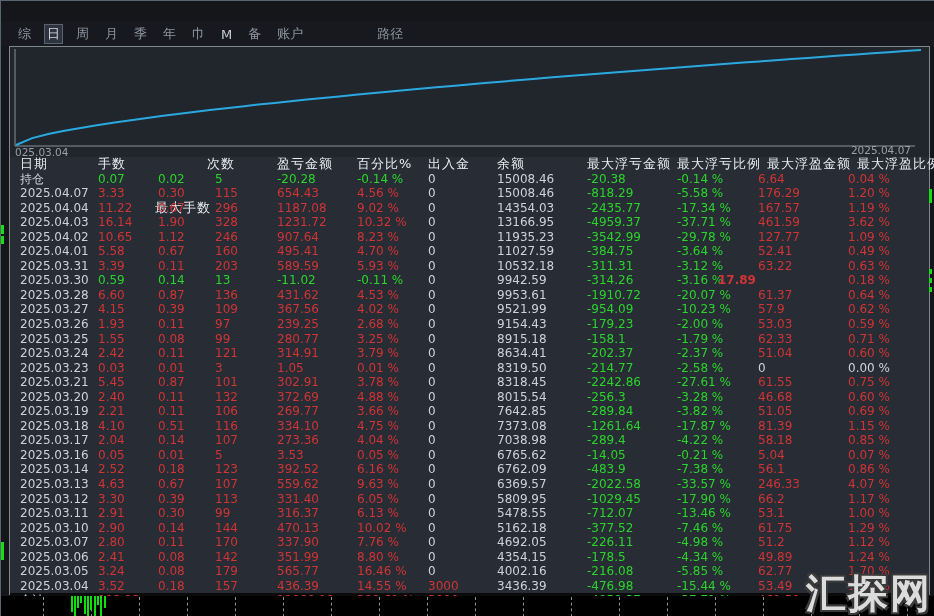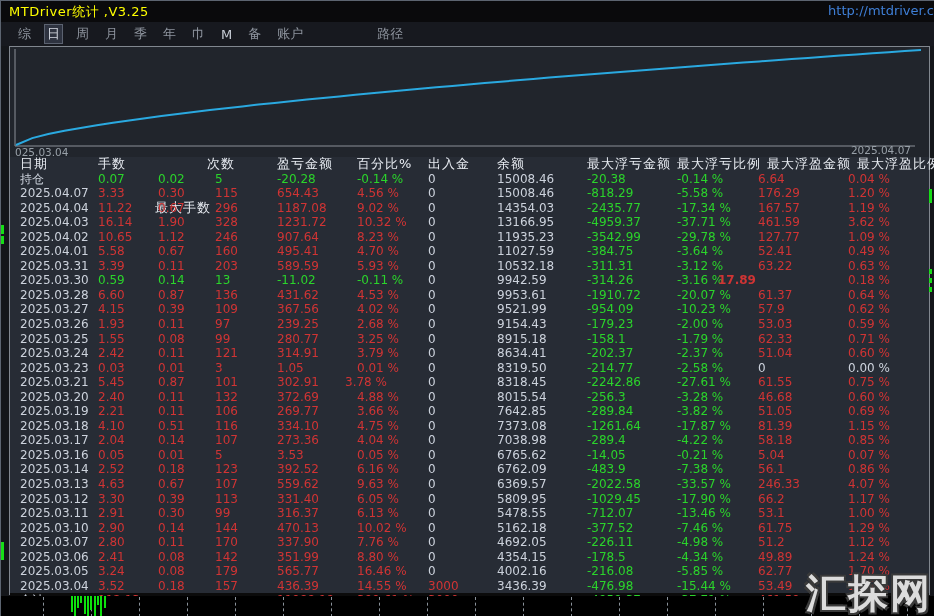--- a/index.html
+++ b/index.html
@@ -45,24 +45,20 @@
   
   .watermark{position:absolute;right:2px;bottom:-5px;font-size:40px;font-weight:bold;
     color:#dcdcdc;letter-spacing:2px;z-index:10;
     text-shadow:2px 2px 0 #3a3a3a,-2px -2px 0 #3a3a3a,2px -2px 0 #3a3a3a,-2px 2px 0 #3a3a3a;}
 </style>
 </head>
 <body>
 
 <div id="window">
 
-  <div class="titlebar">
-    <span class="title">MTDriver统计 ,V3.25</span>
-    <span class="url">http://mtdriver.c</span>
-  </div>
 
   <div class="menubar" id="menubar">
       <span class="menu-item">综</span>
       <span class="menu-item active">日</span>
       <span class="menu-item">周</span>
       <span class="menu-item">月</span>
       <span class="menu-item">季</span>
       <span class="menu-item">年</span>
       <span class="menu-item">巾</span>
       <span class="menu-item bright">M</span>
@@ -291,21 +287,21 @@
           <span class="tcell c-green" style="left: 667px;">-2.58 %</span>
           <span class="tcell c-white" style="left: 748px;">0</span>
           <span class="tcell c-white" style="left: 838px;">0.00 %</span>
         </div>
         <div class="trow" style="height: 14.56px; line-height: 14.56px;">
           <span class="tcell c-white" style="left: 10px;">2025.03.21</span>
           <span class="tcell c-red" style="left: 88px;">5.45</span>
           <span class="tcell c-red" style="left: 148px;">0.87</span>
           <span class="tcell c-red" style="left: 205px;">101</span>
           <span class="tcell c-red" style="left: 267px;">302.91</span>
-          <span class="tcell c-red" style="left: 335px;">3.78 %</span>
+          <span class="tcell c-red" style="left: 347px;">3.78 %</span>
           <span class="tcell c-white" style="left: 418px;">0</span>
           <span class="tcell c-white" style="left: 487px;">8318.45</span>
           <span class="tcell c-green" style="left: 577px;">-2242.86</span>
           <span class="tcell c-green" style="left: 667px;">-27.61 %</span>
           <span class="tcell c-red" style="left: 748px;">61.55</span>
           <span class="tcell c-red" style="left: 838px;">0.75 %</span>
         </div>
         <div class="trow" style="height: 14.56px; line-height: 14.56px;">
           <span class="tcell c-white" style="left: 10px;">2025.03.20</span>
           <span class="tcell c-red" style="left: 88px;">2.40</span>

